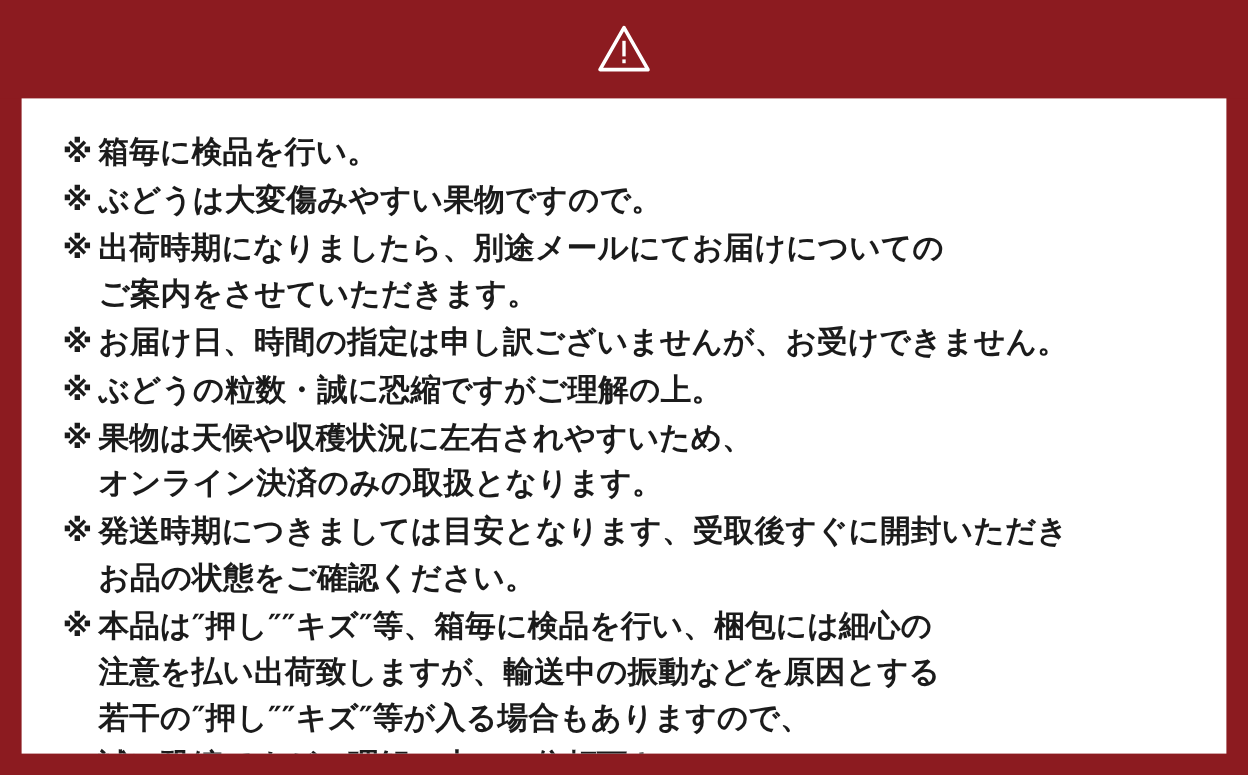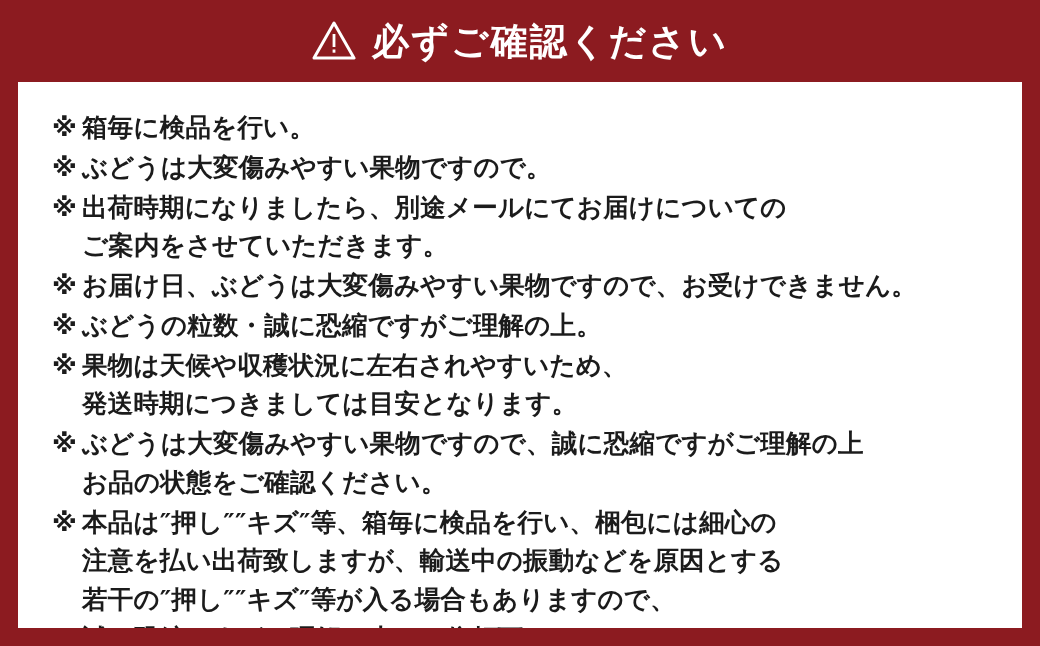--- a/index.html
+++ b/index.html
@@ -87,54 +87,53 @@
 <div class="notice-card">
 
   <div class="notice-header">
     <span class="warn-icon-wrap">
       <svg class="warn-icon" viewBox="0 0 44 44" aria-hidden="true">
         <path d="M22 4 L42 39 L2 39 Z" fill="none" stroke="#ffffff" stroke-width="3" stroke-linejoin="round"></path>
         <rect x="20.6" y="15" width="2.8" height="13" fill="#ffffff"></rect>
         <rect x="20.6" y="30.5" width="2.8" height="3.2" fill="#ffffff"></rect>
       </svg>
     </span>
-    <div class="notice-header-title">必ずご確認ください</div>
   </div>
 
   <div class="notice-body">
     <ul class="notice-list">
       <li class="notice-item">
         <span class="notice-marker">※</span>
         <span class="notice-text">箱毎に検品を行い。</span>
       </li>
       <li class="notice-item">
         <span class="notice-marker">※</span>
         <span class="notice-text">ぶどうは大変傷みやすい果物ですので。</span>
       </li>
       <li class="notice-item">
         <span class="notice-marker">※</span>
         <span class="notice-text">出荷時期になりましたら、別途メールにてお届けについての
 ご案内をさせていただきます。</span>
       </li>
       <li class="notice-item">
         <span class="notice-marker">※</span>
-        <span class="notice-text">お届け日、ぶどうは大変傷みやすい果物ですので、お受けできません。</span>
+        <span class="notice-text">お届け日、時間の指定は申し訳ございませんが、お受けできません。</span>
       </li>
       <li class="notice-item">
         <span class="notice-marker">※</span>
         <span class="notice-text">ぶどうの粒数・誠に恐縮ですがご理解の上。</span>
       </li>
       <li class="notice-item">
         <span class="notice-marker">※</span>
         <span class="notice-text">果物は天候や収穫状況に左右されやすいため、
-発送時期につきましては目安となります。</span>
+オンライン決済のみの取扱となります。</span>
       </li>
       <li class="notice-item">
         <span class="notice-marker">※</span>
-        <span class="notice-text">ぶどうは大変傷みやすい果物ですので、誠に恐縮ですがご理解の上
+        <span class="notice-text">発送時期につきましては目安となります、受取後すぐに開封いただき
 お品の状態をご確認ください。</span>
       </li>
       <li class="notice-item">
         <span class="notice-marker">※</span>
         <span class="notice-text">本品は″押し″″キズ″等、箱毎に検品を行い、梱包には細心の
 注意を払い出荷致しますが、輸送中の振動などを原因とする
 若干の″押し″″キズ″等が入る場合もありますので、
 誠に恐縮ですがご理解の上、ご依頼下さい。</span>
       </li>
     </ul>

